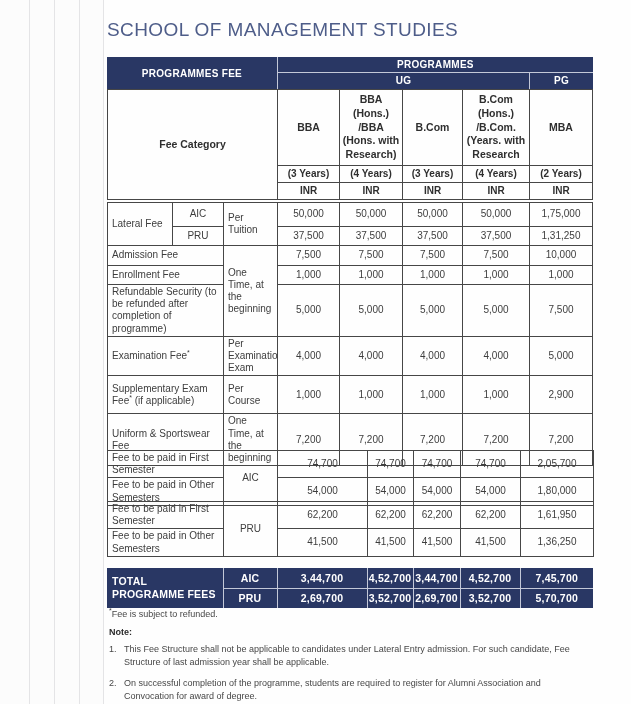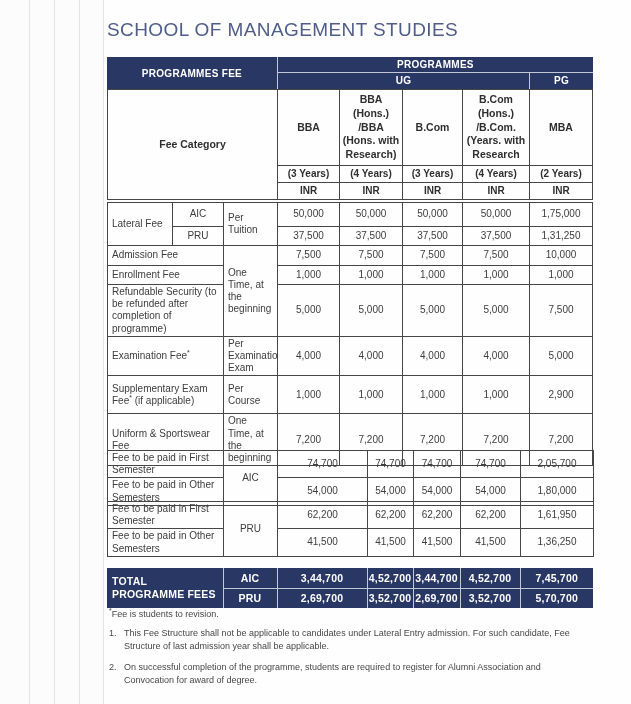--- a/index.html
+++ b/index.html
@@ -303,21 +303,22 @@
     <td>2,69,700</td>
     <td>3,52,700</td>
     <td>2,69,700</td>
     <td>3,52,700</td>
     <td>5,70,700</td>
   </tr>
 </tbody>
   </table>
 
 <div class="notes">
-  <div class="revision"><sup class="mark">*</sup><span>Fee is students to revision.</span></div>
+  <div class="revision"><sup class="mark">*</sup><span>Fee is subject to refunded.</span></div>
+  <div class="note-heading">Note:</div>
   <div class="note-item">
     <span class="note-num">1.</span>
     <span class="note-text">This Fee Structure shall not be applicable to candidates under Lateral Entry admission. For such candidate, Fee Structure of last admission year shall be applicable.</span>
   </div>
   <div class="note-item">
     <span class="note-num">2.</span>
     <span class="note-text">On successful completion of the programme, students are required to register for Alumni Association and Convocation for award of degree.</span>
   </div>
 </div>
 

